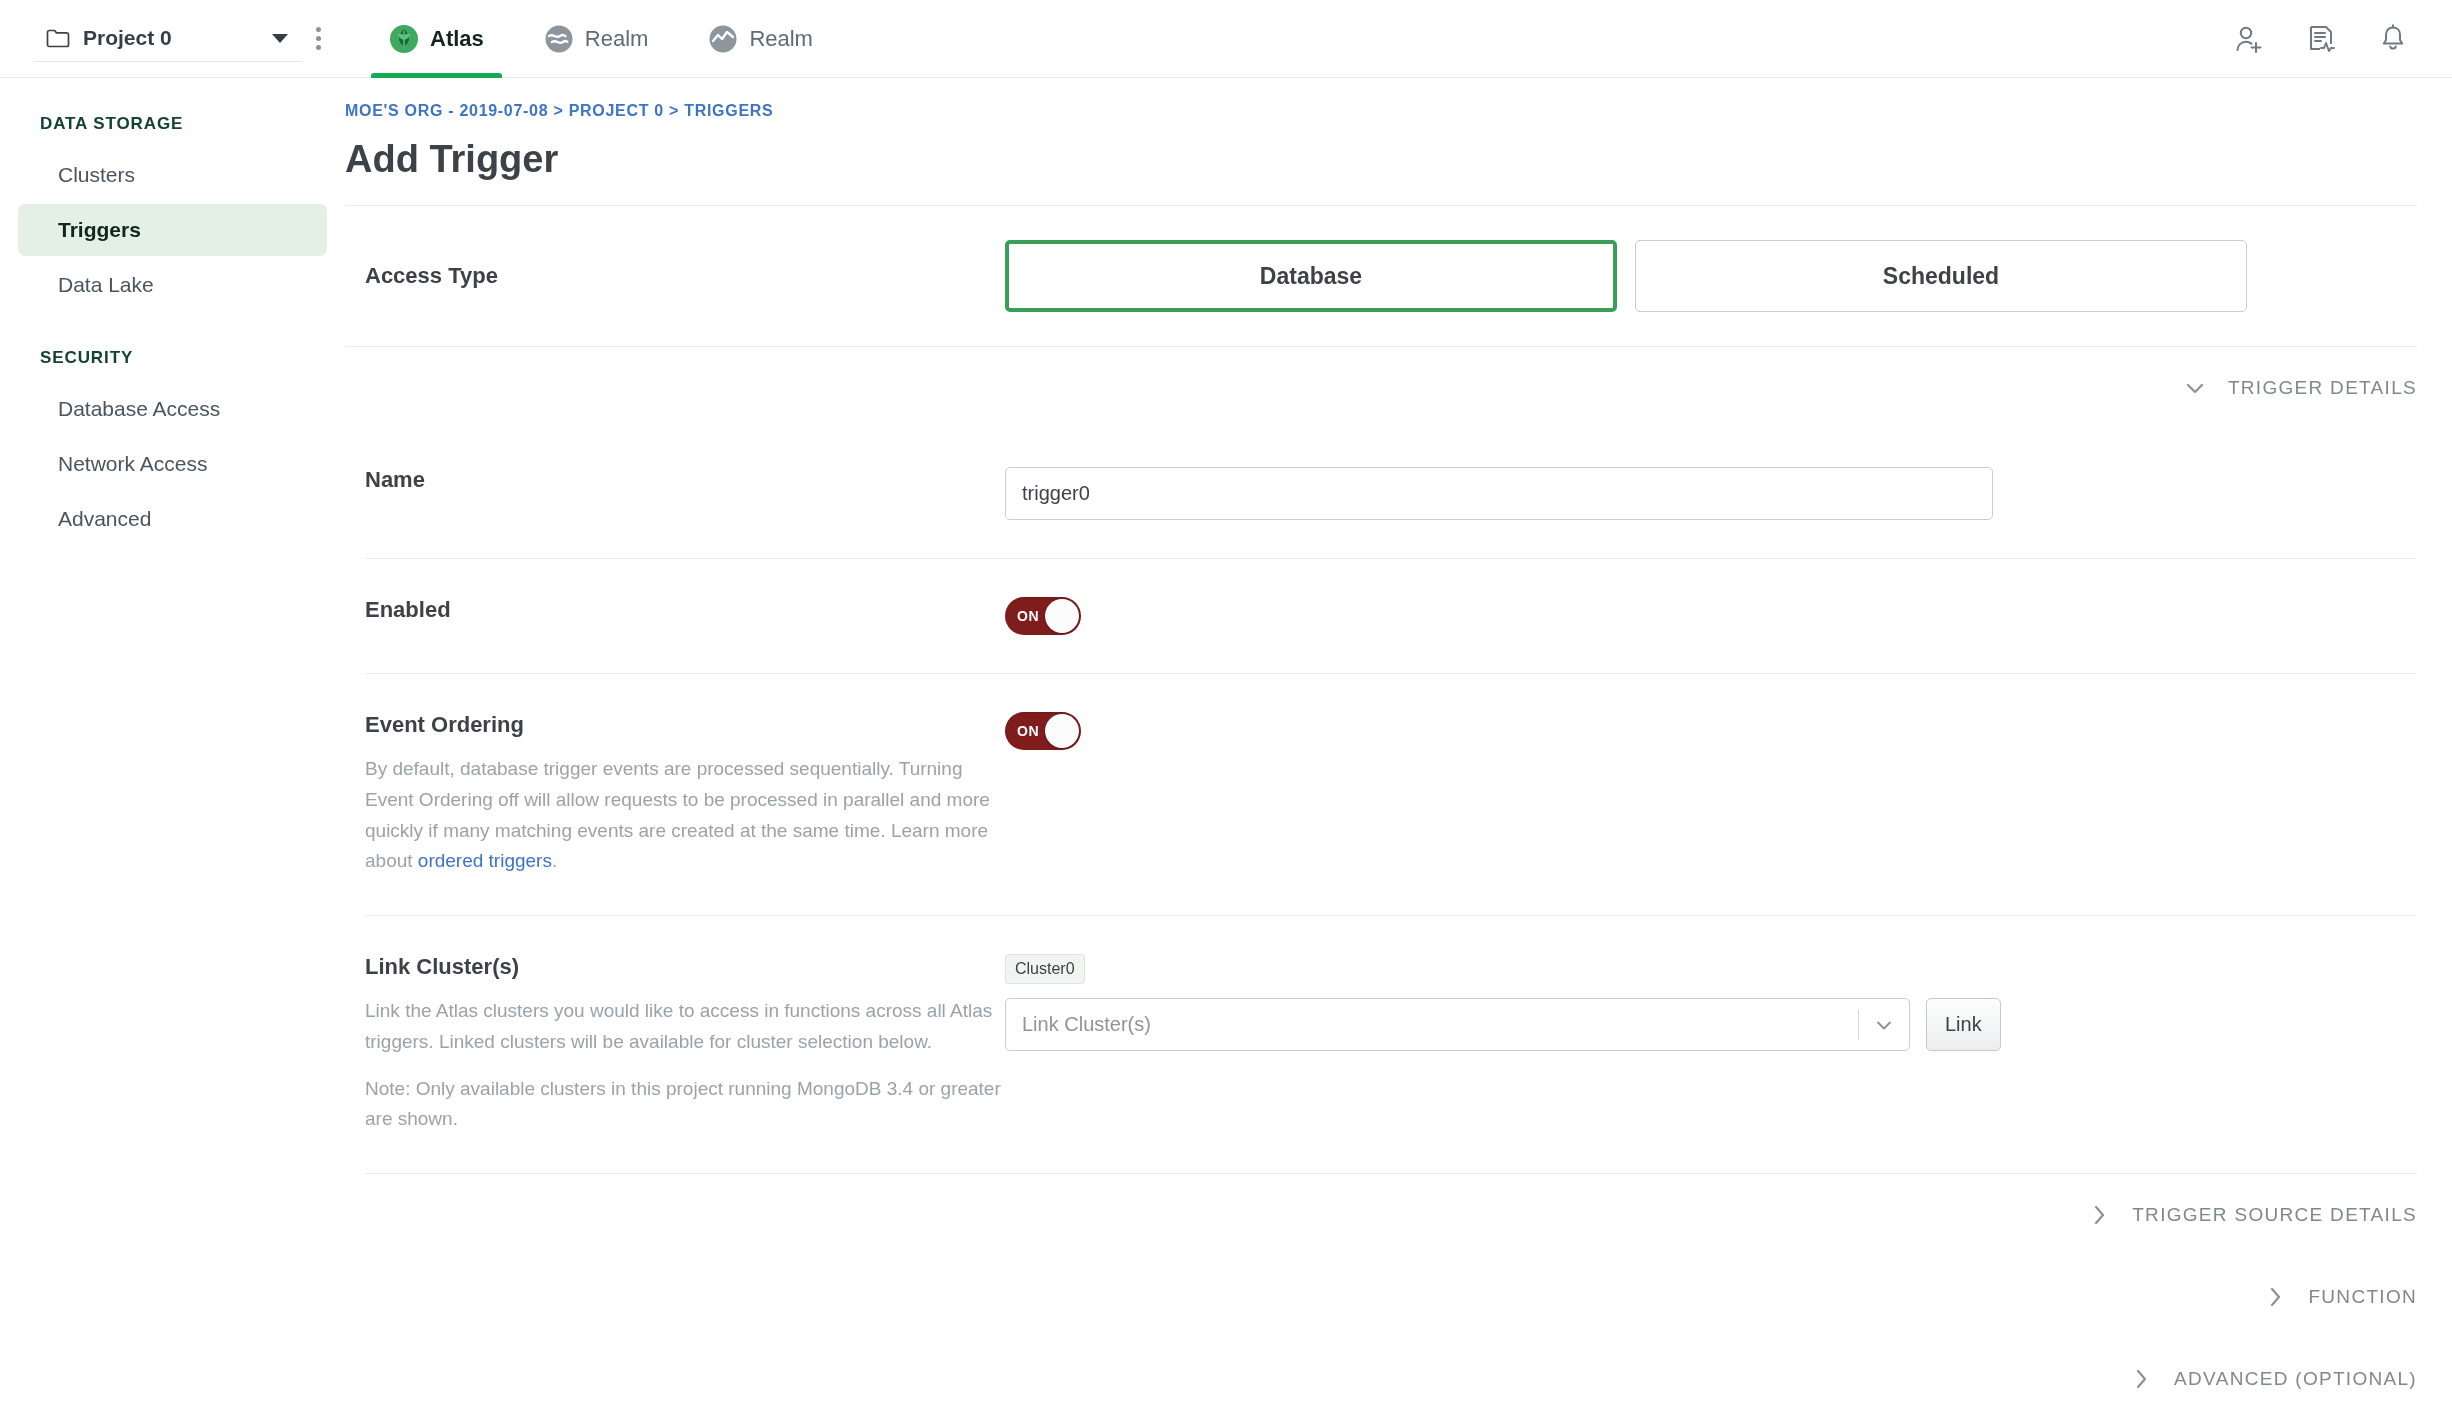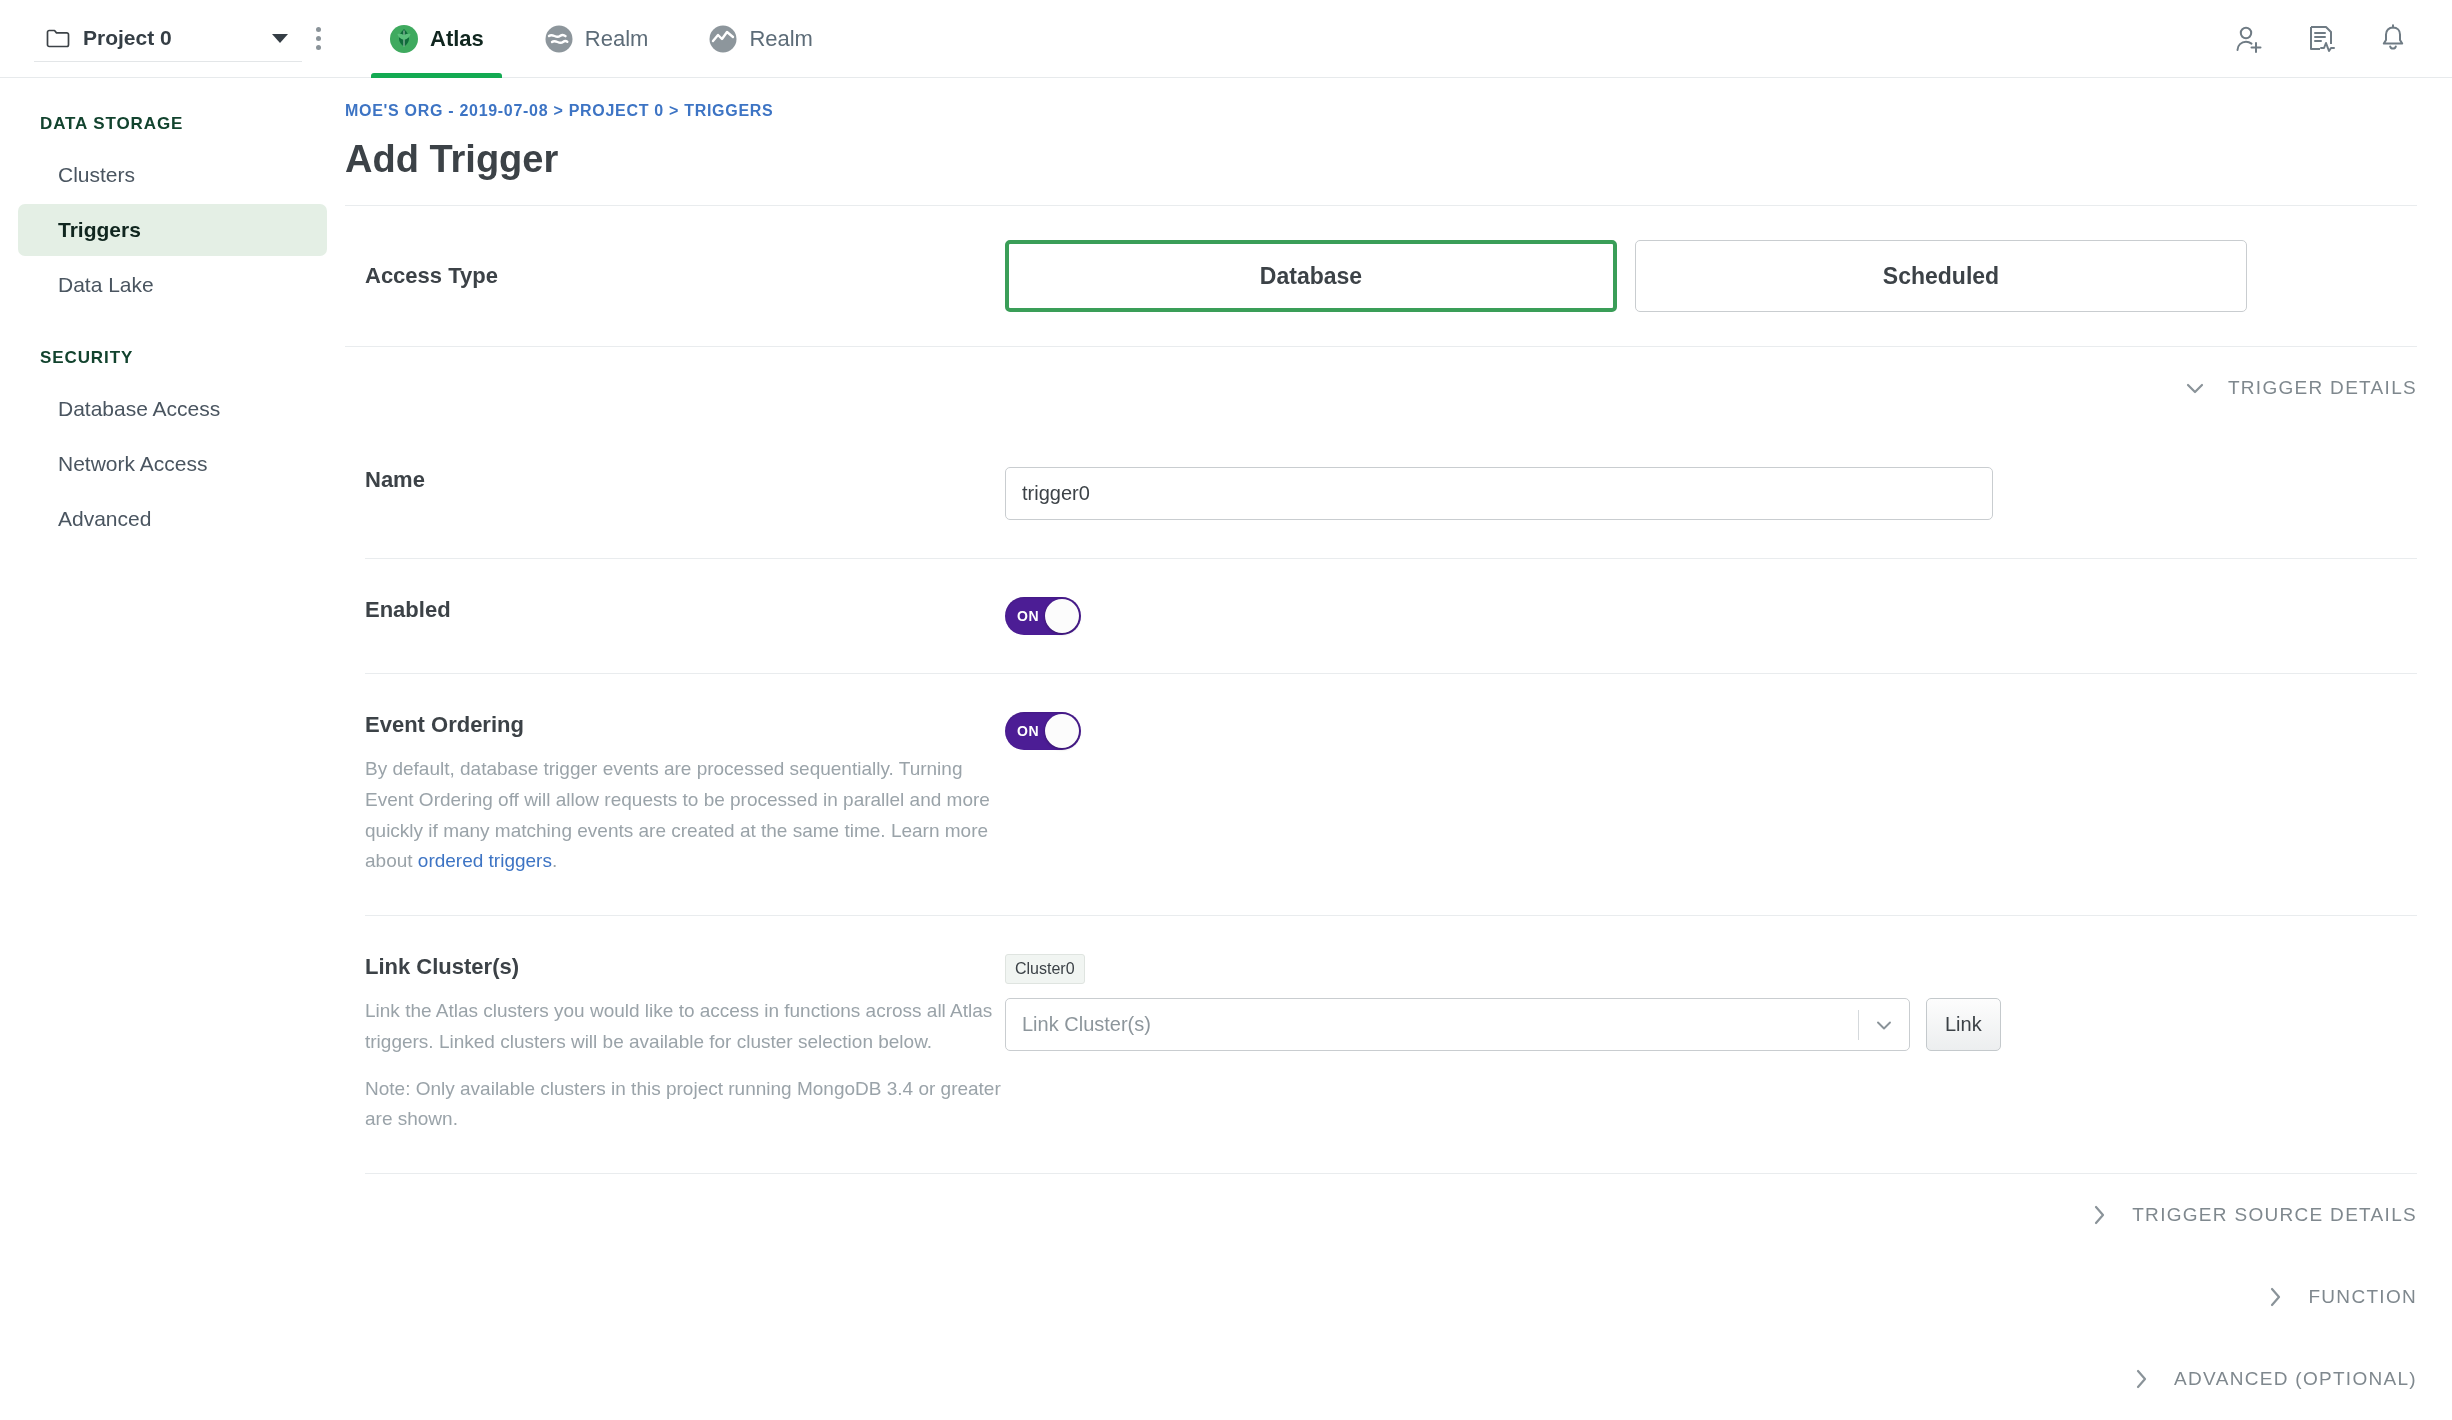--- a/index.html
+++ b/index.html
@@ -133,21 +133,21 @@
 
   
   .text-input {
     width: 988px; height: 53px; border: 1px solid #c9cdd0; border-radius: 5px;
     padding: 12px 16px; font-size: 20px; color: #3c4247;
     font-family: "Liberation Sans", sans-serif; background: #fff; outline: none;
   }
 
   
   .toggle {
-    width: 76px; height: 38px; border-radius: 19px; background: #4c1d95;
+    width: 76px; height: 38px; border-radius: 19px; background: #7f1d1d;
     position: relative; cursor: pointer; display: flex; align-items: center;
     box-shadow: inset 0 1px 2px rgba(0,0,0,.12);
   }
   .toggle .txt {
     position: absolute; left: 12px; font-size: 14px; font-weight: bold;
     color: #fff; letter-spacing: .5px;
   }
   .toggle .knob {
     position: absolute; right: 2px; top: 2px; width: 34px; height: 34px;
     border-radius: 50%; background: #fcfcfc;

